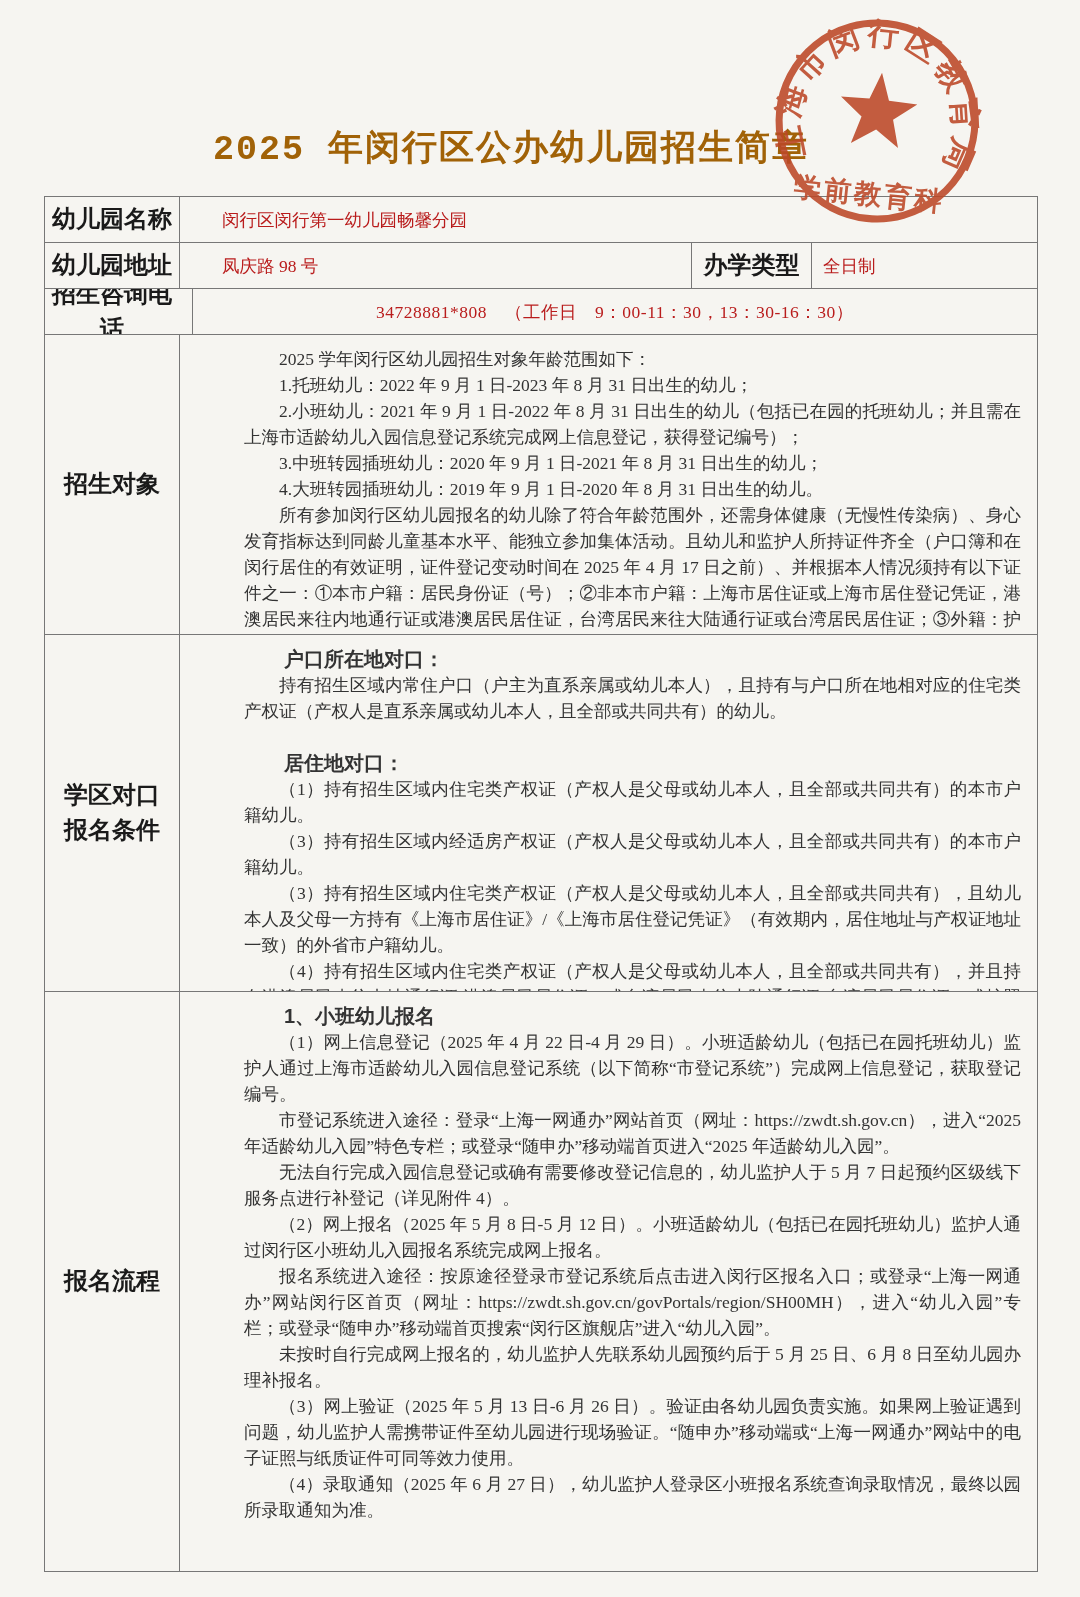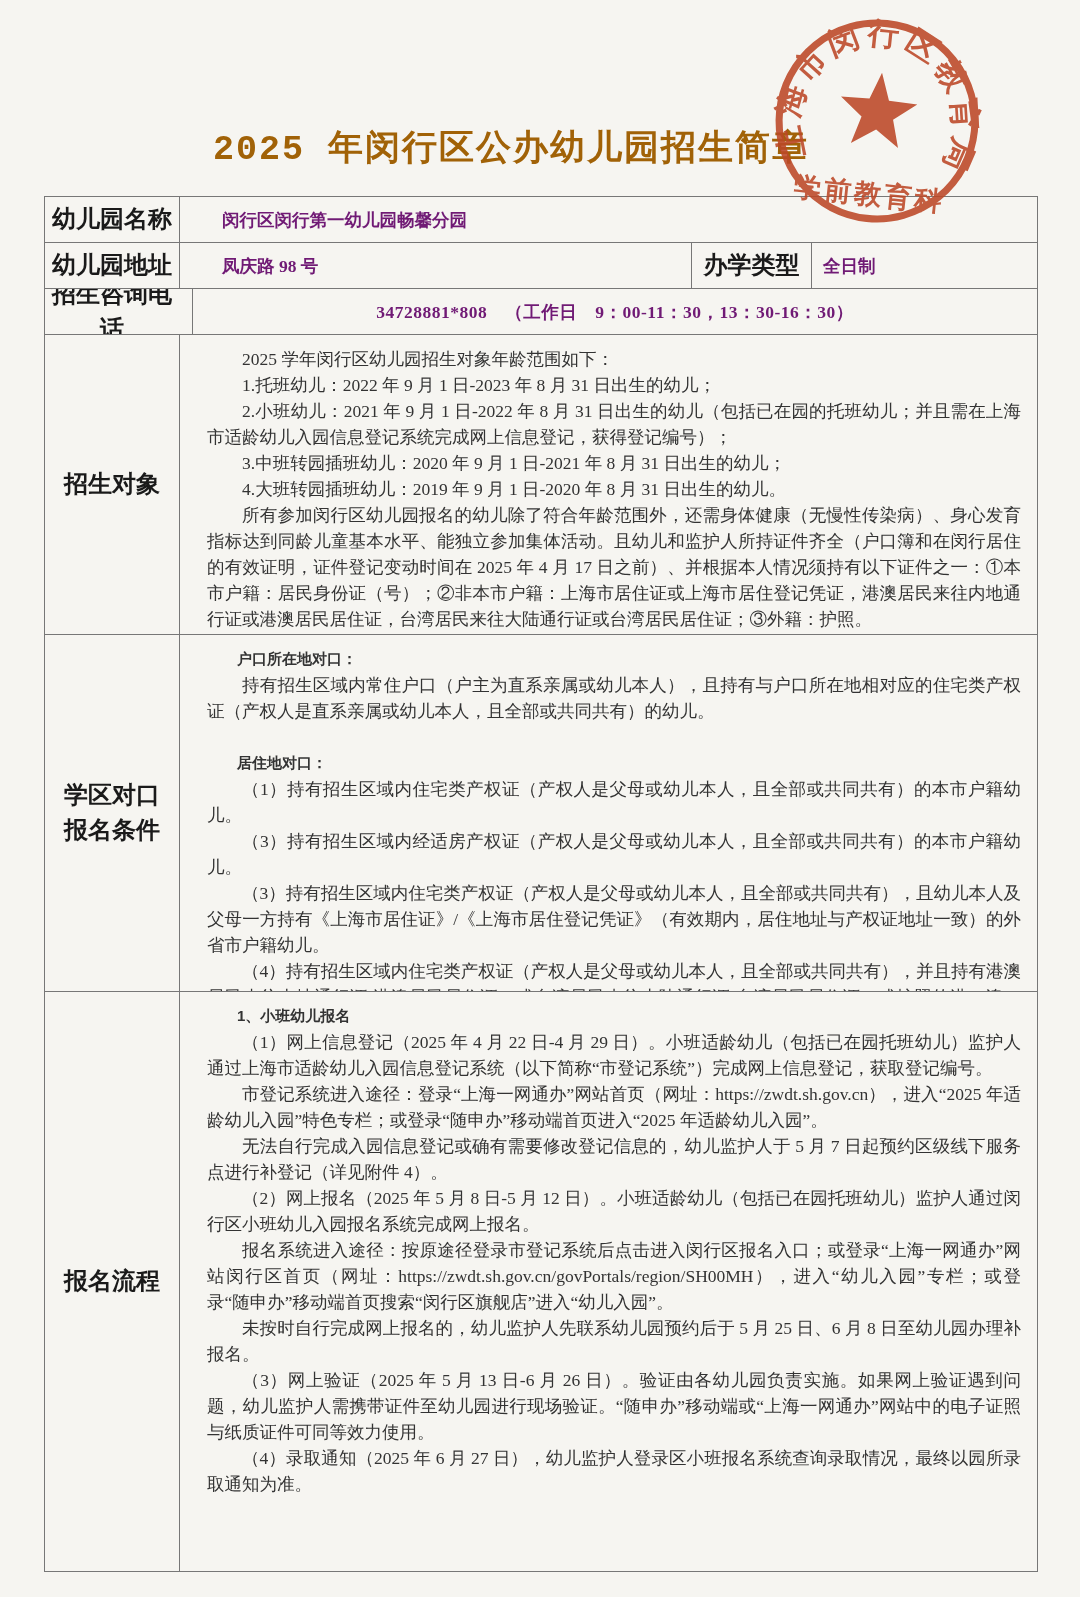--- a/index.html
+++ b/index.html
@@ -40,37 +40,36 @@
   .r5{grid-template-columns:134px 1fr;height:356px;}
   .r6{grid-template-columns:134px 1fr;height:579px;}
   .label{
     display:flex;flex-direction:column;align-items:center;justify-content:center;
     font-family:"Liberation Sans","DejaVu Sans",sans-serif;
     font-weight:700;font-size:24px;color:#1a1a1a;line-height:1.45;
     text-align:center;
   }
   .value{
     display:flex;align-items:center;
-    font-size:17.5px;color:#701a75;
+    font-size:17.5px;color:#b91c1c;
     padding-left:42px;
-    font-weight:bold;
   }
   .value.center{justify-content:center;padding-left:0;letter-spacing:.5px;}
   .value.v-type{padding-left:11px;}
   .block{
     display:block;
-    padding:11px 16px 0 27px;
+    padding:11px 16px 0 64px;
     font-size:17.5px;line-height:26px;
     text-align:justify;
   }
   .block p.para{margin:0;text-indent:2em;}
   .block p.bold{
     font-weight:700;
     font-family:"Liberation Sans","DejaVu Sans",sans-serif;
-    font-size:15px;
+    font-size:20px;
   }
   .block p.gap{margin-top:26px;}
 </style>
 </head>
 <body>
 
 <div class="page">
 
   <div class="title">2025 年闵行区公办幼儿园招生简章</div>
 

